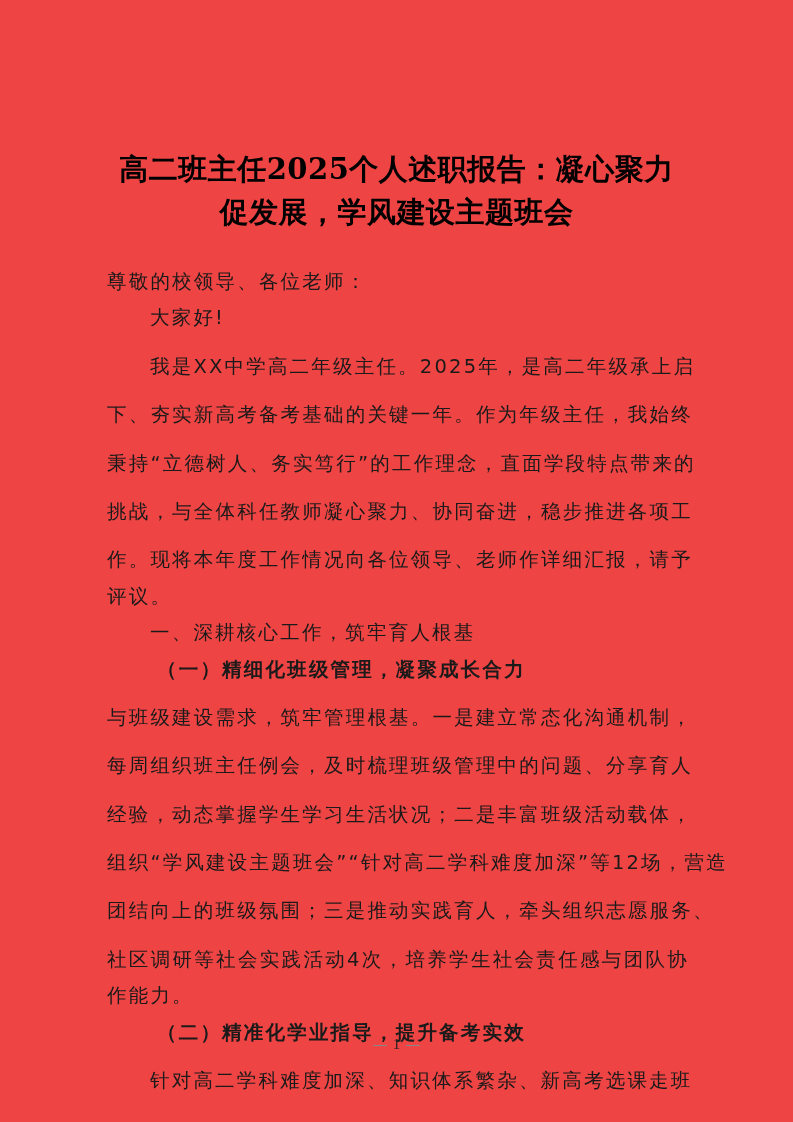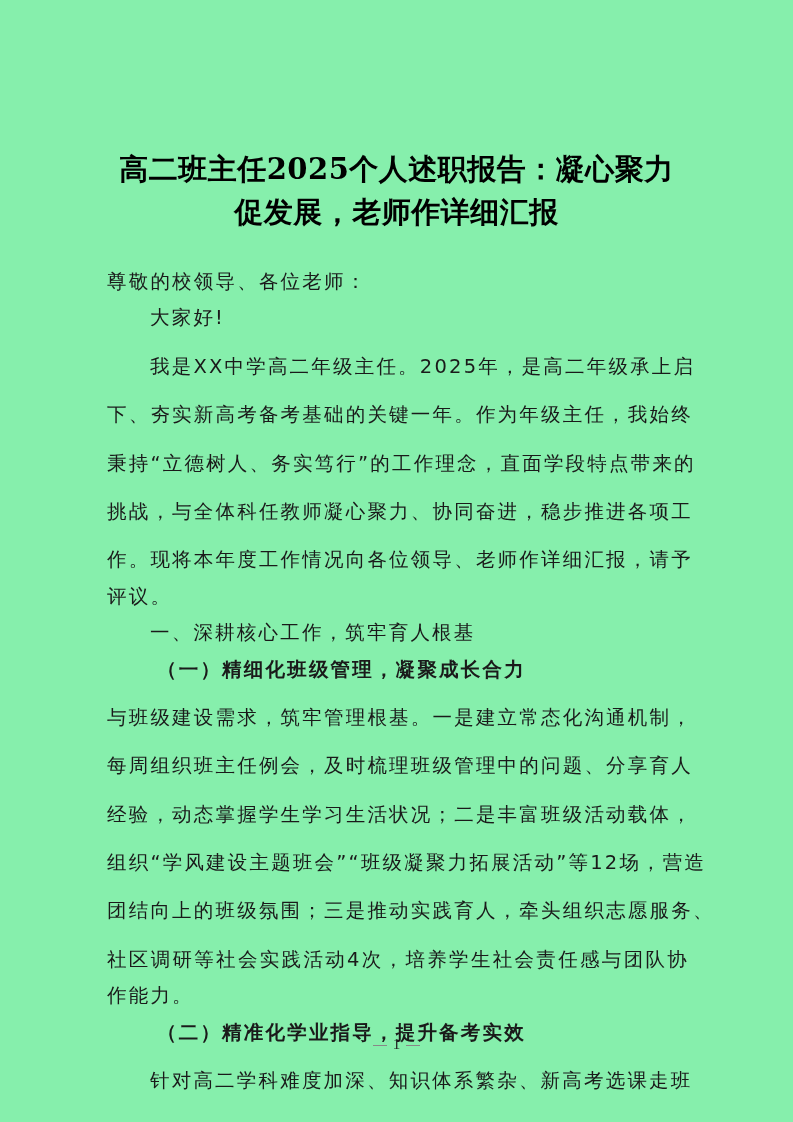--- a/index.html
+++ b/index.html
@@ -13,21 +13,21 @@
       position: relative;
       overflow: hidden;
       color: #111111;
       font-family: "DejaVu Serif", "Liberation Serif", serif;
     }
     .page {
       position: absolute;
       left: 0; top: 0;
       width: 793px;
       height: 1122px;
-      background: #86efac;
+      background: #ef4444;
     }
     .title {
       position: absolute;
       left: 60px;
       width: 673px;
       top: 148px;
       text-align: center;
       font-family: "DejaVu Serif", "Liberation Serif", serif;
       font-weight: bold;
       font-size: 29px;
@@ -89,21 +89,21 @@
       margin: 0 6px;
     }
   </style>
 </head>
 <body>
 
 <div class="page">
 
   <h1 class="title">
     <span style="display:block">高二班主任2025个人述职报告：凝心聚力</span>
-    <span style="display:block">促发展，老师作详细汇报</span>
+    <span style="display:block">促发展，学风建设主题班会</span>
   </h1>
 
   <div class="body">
     <span class="line">尊敬的校领导、各位老师：</span>
     <span class="line indent">大家好!</span>
 
     <div>
       <span class="line indent just">我是XX中学高二年级主任。2025年，是高二年级承上启</span>
       <span class="line just">下、夯实新高考备考基础的关键一年。作为年级主任，我始终</span>
       <span class="line just">秉持“立德树人、务实笃行”的工作理念，直面学段特点带来的</span>
@@ -112,21 +112,21 @@
       <span class="line">评议。</span>
     </div>
 
     <span class="line indent h1">一、深耕核心工作，筑牢育人根基</span>
     <span class="line indent-half h2">（一）精细化班级管理，凝聚成长合力</span>
 
     <div>
       <span class="line just"><span>与班级建设需求，筑牢管理根基。</span><span class="em">一是</span><span>建立常态化沟通机制，</span></span>
       <span class="line just"><span>每周组织班主任例会，及时梳理班级管理中的问题、分享育人</span></span>
       <span class="line just"><span>经验，动态掌握学生学习生活状况；</span><span class="em">二是</span><span>丰富班级活动载体，</span></span>
-      <span class="line just"><span>组织“学风建设主题班会”“班级凝聚力拓展活动”等12场，营造</span></span>
+      <span class="line just"><span>组织“学风建设主题班会”“针对高二学科难度加深”等12场，营造</span></span>
       <span class="line just"><span>团结向上的班级氛围；</span><span class="em">三是</span><span>推动实践育人，牵头组织志愿服务、</span></span>
       <span class="line just"><span>社区调研等社会实践活动4次，培养学生社会责任感与团队协</span></span>
       <span class="line"><span>作能力。</span></span>
     </div>
 
     <span class="line indent-half h2">（二）精准化学业指导，提升备考实效</span>
     <span class="line indent just">针对高二学科难度加深、知识体系繁杂、新高考选课走班</span>
   </div>
 
   <div class="page-number">

